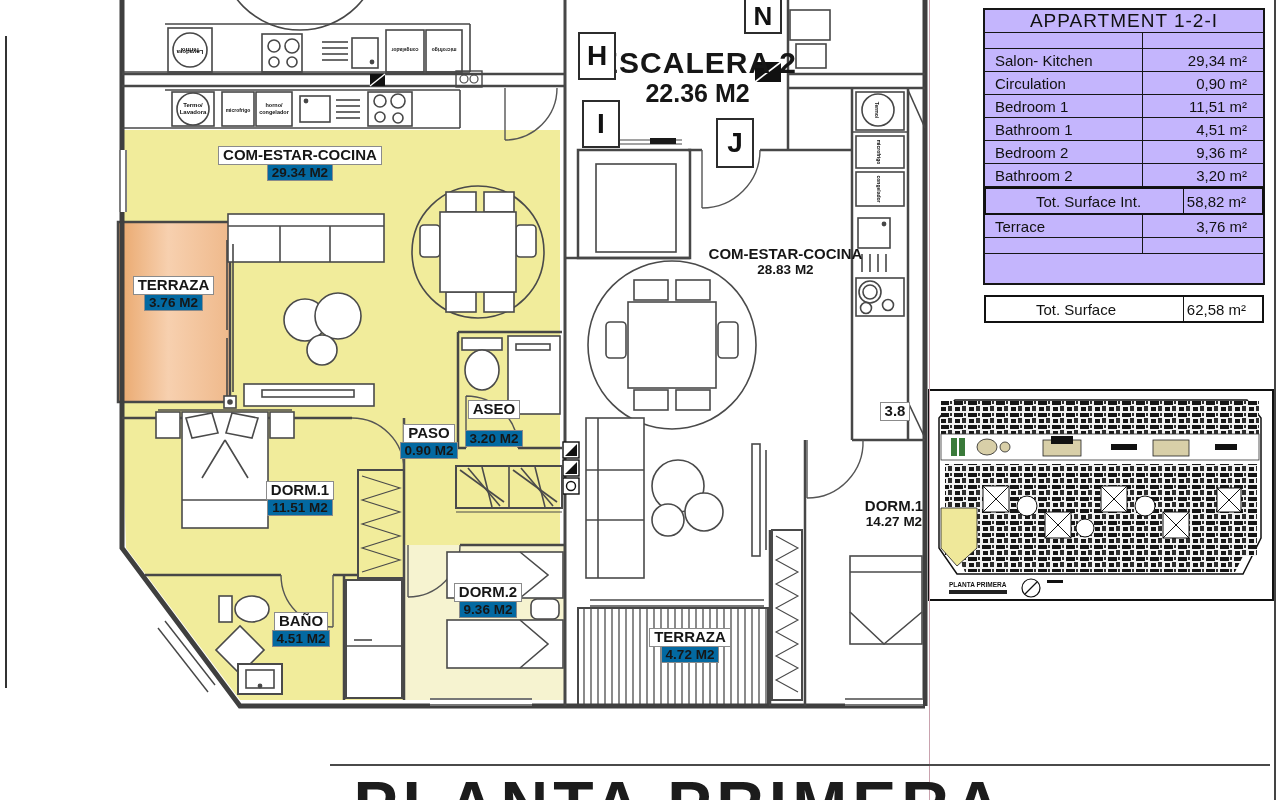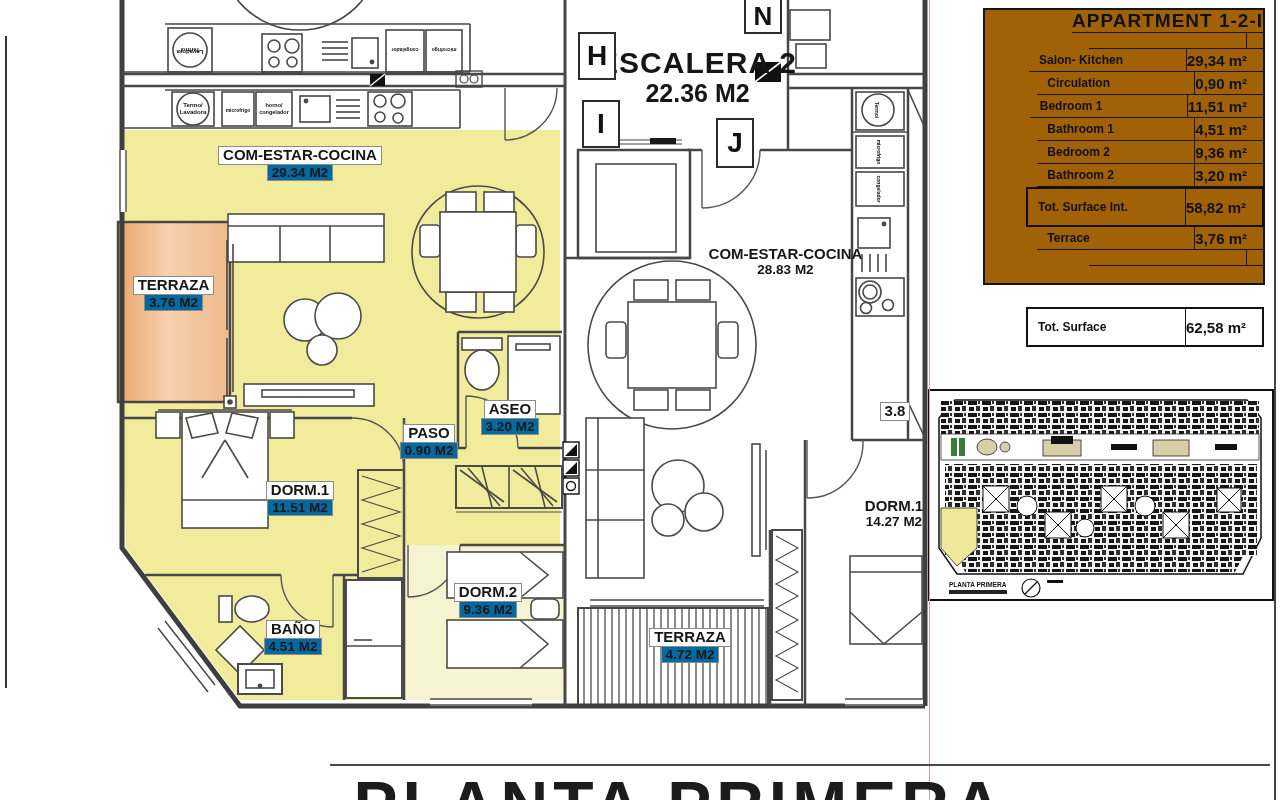--- a/index.html
+++ b/index.html
@@ -15,31 +15,31 @@
   .rlabel .l2{display:inline-block; background:#0369a1; border:1px solid #8b8b8b; padding:0 4px; font-size:13.5px; margin-top:-1px; white-space:nowrap;}
   .rlabel.nobox .l1,.rlabel.nobox .l2{border:none; background:transparent;}
   .rlabel.big .l1{border:none; background:transparent; font-size:30px; letter-spacing:1px;}
   .rlabel.big .l2{border:none; background:transparent; font-size:25px;}
   .rlabel.cut{font-size:15px; font-weight:bold; background:transparent;}
   
   .gletter{position:absolute; background:#fff; border:2px solid #2c2c2c; display:flex;
            align-items:center; justify-content:center; font-weight:bold; font-size:28px; z-index:6;}
   
   #area-table{position:absolute; left:983px; top:8px; width:282px; height:277px;
-      border:2px solid #161616; background:#a16207; box-sizing:border-box; z-index:8;
-      display:flex; flex-direction:column; font-weight:bold;align-items:flex-end;}
+      border:2px solid #161616; background:#c4b5fd; box-sizing:border-box; z-index:8;
+      display:flex; flex-direction:column; font-weight:normal;}
   #area-table .t-title{height:32px; display:flex; align-items:center; justify-content:center;
       font-size:19px; letter-spacing:1px; border-bottom:1px solid #161616;}
   .t-row{display:flex; border-bottom:1px solid #161616; box-sizing:border-box; flex:0 0 auto;}
   .t-row.blank{height:16px;}
   .t-row.data{height:23px;}
-  .t-row.total{height:40px; border:2px solid #111; margin:0 -1px;}
+  .t-row.total{height:28px; border:2px solid #111; margin:0 -1px;padding-left:40px;}
   .t-row:last-child{border-bottom:2px solid #111;margin-top:41px;}
   .t-label{width:158px; border-right:1.5px solid #161616; display:flex; align-items:center;
-      padding-left:10px; font-size:12px; box-sizing:border-box; white-space:nowrap;}
+      padding-left:10px; font-size:15px; box-sizing:border-box; white-space:nowrap;}
   .t-value{flex:1; display:flex; align-items:center; justify-content:flex-end;
       padding-right:16px; font-size:15px; box-sizing:border-box; white-space:nowrap;}
   
   .vline{position:absolute; width:0; z-index:2;}
   .hline{position:absolute; height:0; z-index:2;}
   
   #bottom-title{position:absolute; left:320px; top:767px; width:720px; text-align:center;
       font-size:66px; font-weight:bold; letter-spacing:5px; white-space:nowrap; color:#1c1c1c; z-index:4;}
 </style>
 </head>
@@ -430,33 +430,33 @@
     <span class="l2">22.36 M2</span>
   </div>
   <div class="rlabel" style="left:212px; top:146px; width:176px;">
     <span class="l1">COM-ESTAR-COCINA</span>
     <span class="l2">29.34 M2</span>
   </div>
   <div class="rlabel" style="left:126px; top:276px; width:95px;">
     <span class="l1">TERRAZA</span>
     <span class="l2">3.76 M2</span>
   </div>
-  <div class="rlabel" style="left:474px; top:400px; width:72px;">
+  <div class="rlabel" style="left:458px; top:400px; width:72px;gap:12px;">
     <span class="l1">ASEO</span>
     <span class="l2">3.20 M2</span>
   </div>
   <div class="rlabel" style="left:393px; top:424px; width:72px;">
     <span class="l1">PASO</span>
     <span class="l2">0.90 M2</span>
   </div>
   <div class="rlabel" style="left:254px; top:481px; width:92px;">
     <span class="l1">DORM.1</span>
     <span class="l2">11.51 M2</span>
   </div>
-  <div class="rlabel" style="left:254px; top:612px; width:78px;margin-top:8px;">
+  <div class="rlabel" style="left:262px; top:612px; width:78px;">
     <span class="l1">BAÑO</span>
     <span class="l2">4.51 M2</span>
   </div>
   <div class="rlabel" style="left:448px; top:583px; width:80px;">
     <span class="l1">DORM.2</span>
     <span class="l2">9.36 M2</span>
   </div>
   <div class="rlabel" style="left:644px; top:628px; width:92px;">
     <span class="l1">TERRAZA</span>
     <span class="l2">4.72 M2</span>

